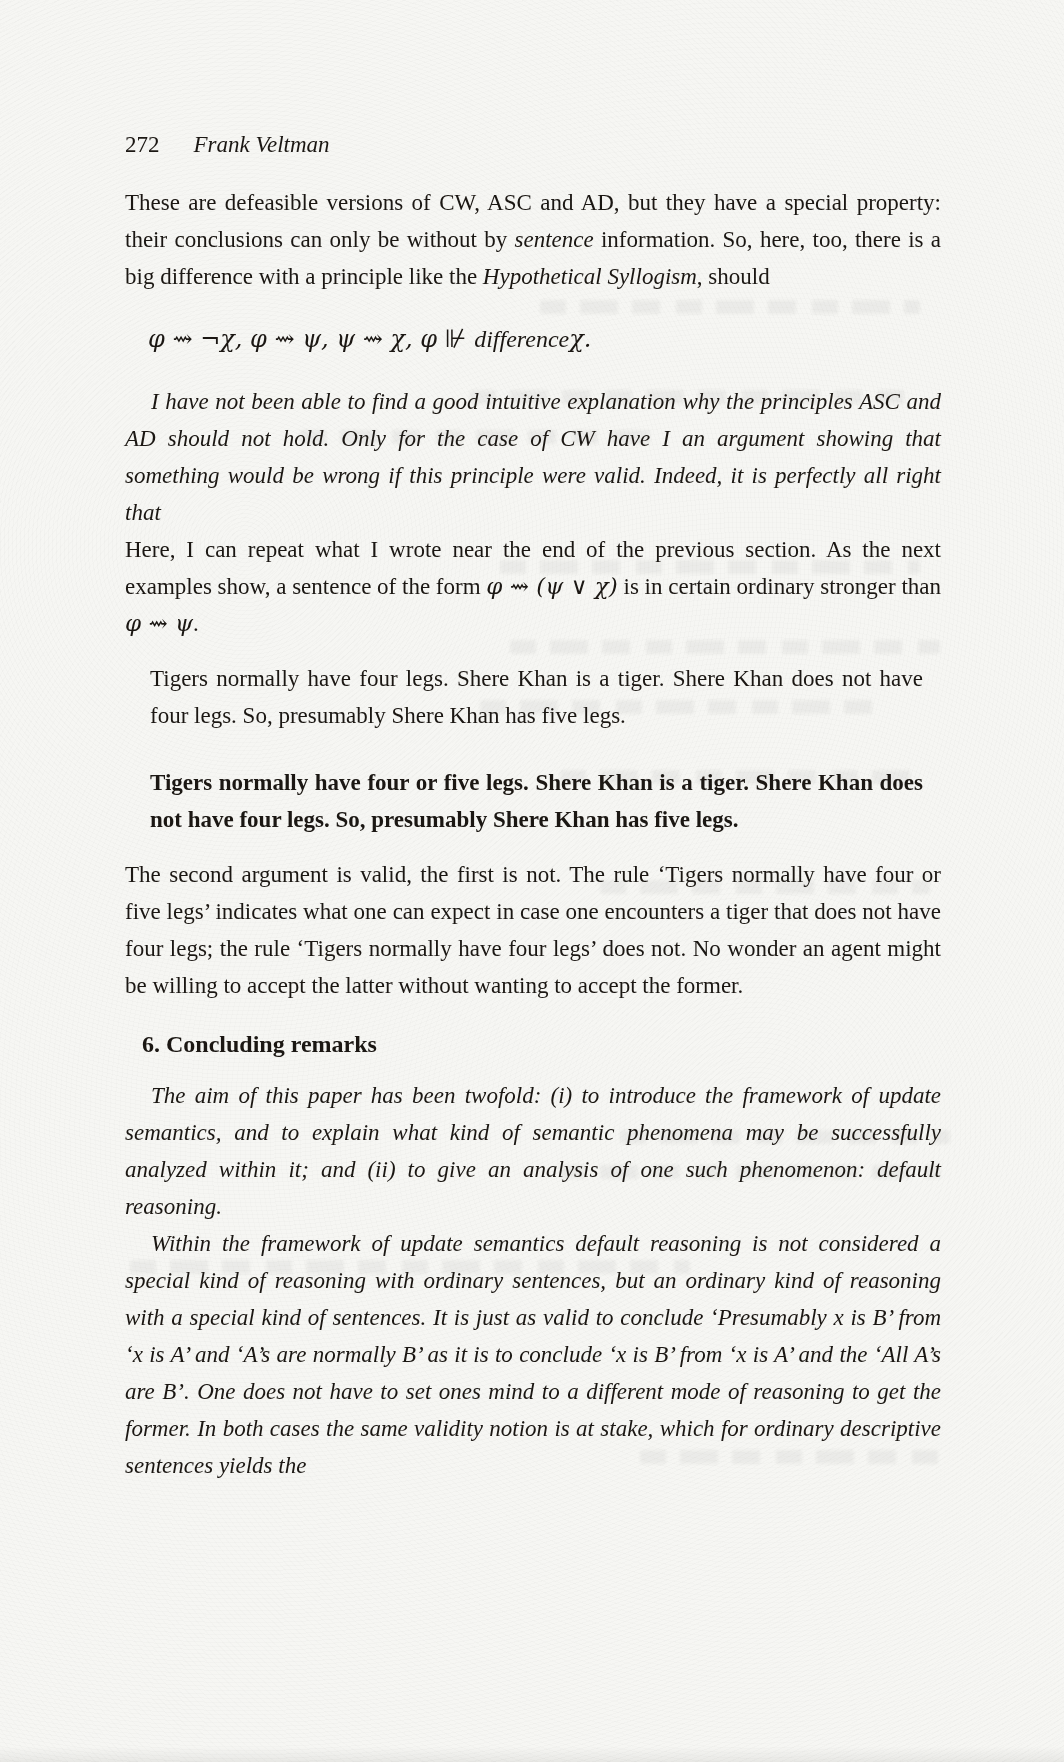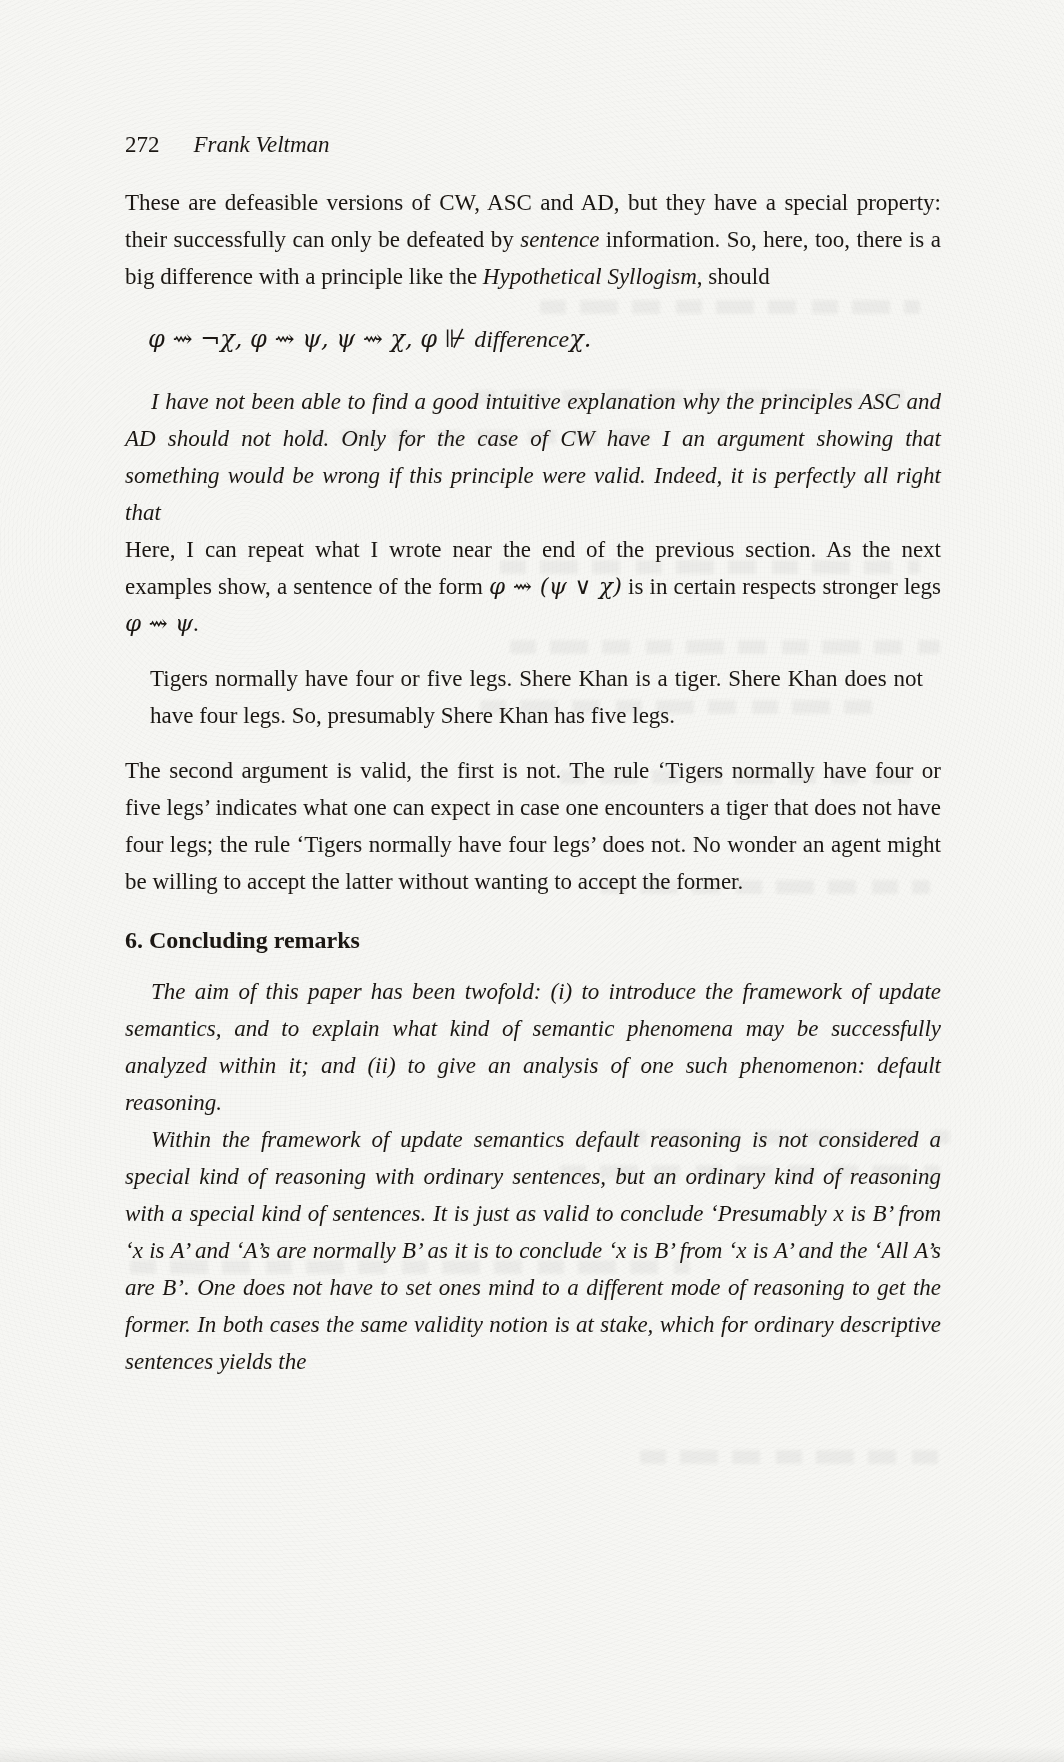--- a/index.html
+++ b/index.html
@@ -46,21 +46,21 @@
   .seg-math { font-style:italic; font-family:"DejaVu Serif","DejaVu Sans",serif; }
   .seg-turnstile { font-style:normal; font-family:"DejaVu Sans",sans-serif; font-size:1.04em; }
 
   .quote {
     margin:18px 18px 18px 25px;
     text-align:justify;
   }
   .quote + .quote { margin-top:30px;font-weight:bold; }
 
   h2.section-heading {
-    margin:22px 0 14px 0;
+    margin:22px 0 14px 17px;
     font-size:24px; line-height:37px; font-weight:bold;
   }
 
   
   .smudge {
     position:absolute; height:14px; border-radius:3px;
     opacity:.055; filter:blur(1.6px);
     background:repeating-linear-gradient(90deg,
       #4a4a4a 0 26px, transparent 26px 40px,
       #4a4a4a 40px 78px, transparent 78px 92px,
@@ -87,29 +87,30 @@
     <div class="smudge" style="left:130px; top:1260px; width:560px;"></div>
     <div class="smudge" style="left:640px; top:1450px; width:300px;"></div>
   </div>
 
   <div class="column">
 
     <div class="running-head">
       <span class="pagenum">272</span><span class="title">Frank Veltman</span>
     </div>
 
-    <p class="para"><span>These are defeasible versions of CW, ASC and AD, but they have a special property: their successfully can only be defeated by </span><span class="seg-italic">sentence</span><span> information. So, here, too, there is a big difference with a principle like the </span><span class="seg-italic">Hypothetical Syllogism</span><span>, should</span></p>
+    <p class="para"><span>These are defeasible versions of CW, ASC and AD, but they have a special property: their conclusions can only be without by </span><span class="seg-italic">sentence</span><span> information. So, here, too, there is a big difference with a principle like the </span><span class="seg-italic">Hypothetical Syllogism</span><span>, should</span></p>
 
     <div class="formula"><span class="seg-math">φ ⇝ ¬χ, φ ⇝ ψ, ψ ⇝ χ, φ </span><span class="seg-turnstile">⊮</span><span class="seg-math"> </span><span class="seg-italic">difference</span><span class="seg-math">χ.</span></div>
 
     <p class="para indent"><span>I have not been able to find a good intuitive explanation why the principles ASC and AD should not hold. Only for the case of CW have I an argument showing that something would be wrong if this principle were valid. Indeed, it is perfectly all right that</span></p>
 
 
-    <p class="para"><span>Here, I can repeat what I wrote near the end of the previous section. As the next examples show, a sentence of the form </span><span class="seg-math">φ ⇝ (ψ ∨ χ)</span><span> is in certain respects stronger legs </span><span class="seg-math">φ ⇝ ψ</span><span>.</span></p>
+    <p class="para"><span>Here, I can repeat what I wrote near the end of the previous section. As the next examples show, a sentence of the form </span><span class="seg-math">φ ⇝ (ψ ∨ χ)</span><span> is in certain ordinary stronger than </span><span class="seg-math">φ ⇝ ψ</span><span>.</span></p>
 
+    <div class="quote"><span>Tigers normally have four legs. Shere Khan is a tiger. Shere Khan does not have four legs. So, presumably Shere Khan has five legs.</span></div>
 
     <div class="quote"><span>Tigers normally have four or five legs. Shere Khan is a tiger. Shere Khan does not have four legs. So, presumably Shere Khan has five legs.</span></div>
 
     <p class="para"><span>The second argument is valid, the first is not. The rule ‘Tigers normally have four or five legs’ indicates what one can expect in case one encounters a tiger that does not have four legs; the rule ‘Tigers normally have four legs’ does not. No wonder an agent might be willing to accept the latter without wanting to accept the former.</span></p>
 
     <h2 class="section-heading">6. Concluding remarks</h2>
 
     <p class="para indent"><span>The aim of this paper has been twofold: (i) to introduce the framework of update semantics, and to explain what kind of semantic phenomena may be successfully analyzed within it; and (ii) to give an analysis of one such phenomenon: default reasoning.</span></p>
 
     <p class="para indent"><span>Within the framework of update semantics default reasoning is not considered a special kind of reasoning with ordinary sentences, but an ordinary kind of reasoning with a special kind of sentences. It is just as valid to conclude ‘Presumably x is B’ from ‘x is A’ and ‘A’s are normally B’ as it is to conclude ‘x is B’ from ‘x is A’ and the ‘All A’s are B’. One does not have to set ones mind to a different mode of reasoning to get the former. In both cases the same validity notion is at stake, which for ordinary descriptive sentences yields the</span></p>

